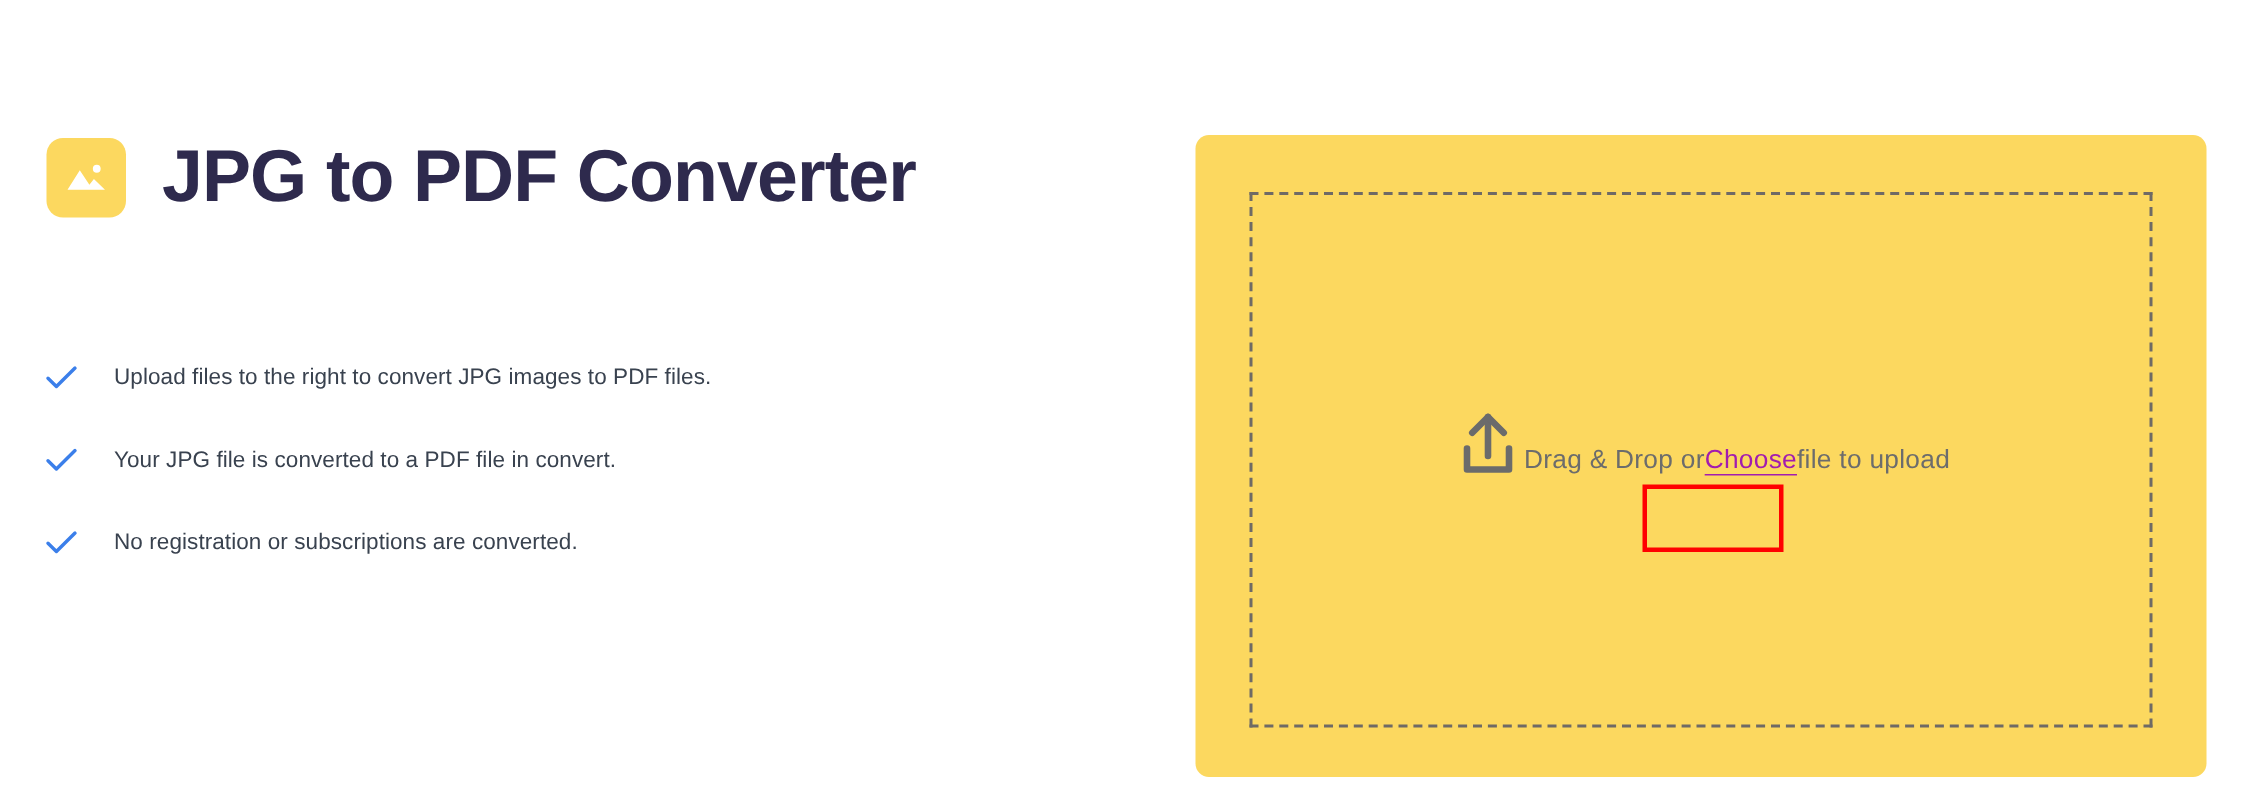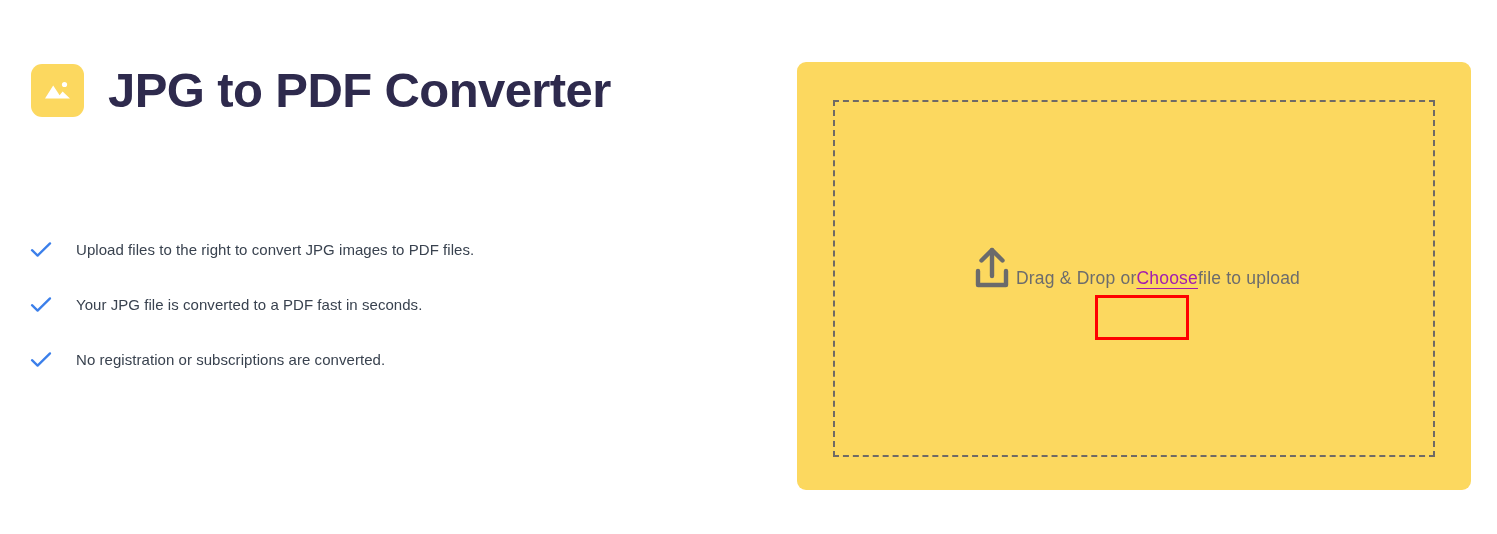--- a/index.html
+++ b/index.html
@@ -11,20 +11,21 @@
     background: #ffffff;
     font-family: "Liberation Sans", sans-serif;
     overflow: hidden;
   }
 
   #page {
     position: relative;
     width: 1497px;
     height: 425px;
     background: #ffffff;
+    margin-top: 28px;
   }
 
   
   .left-col {
     position: absolute;
     left: 0px;
     top: 0px;
     width: 760px;
     height: 534px;
   }
@@ -66,21 +67,21 @@
     top: 160px;
     font-size: 17px;
     color: #39424f;
     letter-spacing: 0.1px;
     white-space: nowrap;
   }
 
   .feature-list {
     position: absolute;
     left: 30px;
-    top: 240px;
+    top: 214px;
     width: 620px;
     list-style: none;
   }
 
   .feature-item {
     display: flex;
     align-items: flex-start;
     height: 55px;
   }
 
@@ -189,21 +190,21 @@
         </span>
         <span class="feature-text">Upload files to the right to convert JPG images to PDF files.</span>
       </li>
 
       <li class="feature-item">
         <span class="check-icon">
           <svg width="22" height="17" viewBox="0 0 22 17" aria-hidden="true">
             <path d="M2 9.2 L7.6 14.6 L20 2.4" fill="none" stroke="#3b7fea" stroke-width="2.3" stroke-linecap="round" stroke-linejoin="round"></path>
           </svg>
         </span>
-        <span class="feature-text">Your JPG file is converted to a PDF fast in seconds.</span>
+        <span class="feature-text">Your JPG file is converted to a PDF file in convert.</span>
       </li>
 
       <li class="feature-item">
         <span class="check-icon">
           <svg width="22" height="17" viewBox="0 0 22 17" aria-hidden="true">
             <path d="M2 9.2 L7.6 14.6 L20 2.4" fill="none" stroke="#3b7fea" stroke-width="2.3" stroke-linecap="round" stroke-linejoin="round"></path>
           </svg>
         </span>
         <span class="feature-text">No registration or subscriptions are converted.</span>
       </li>

